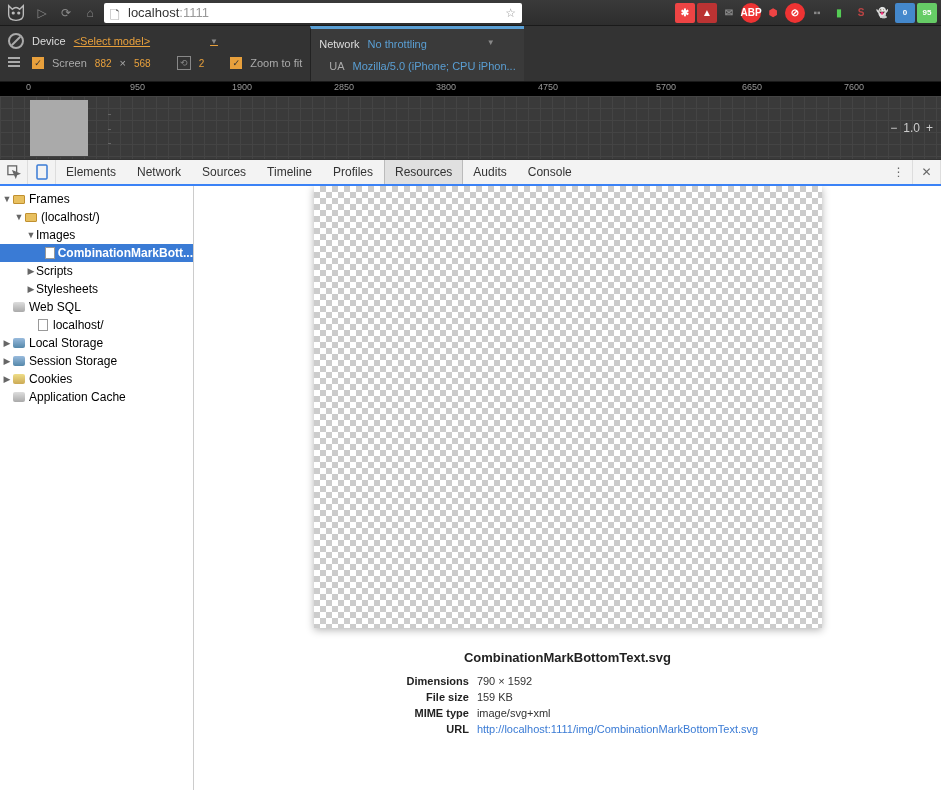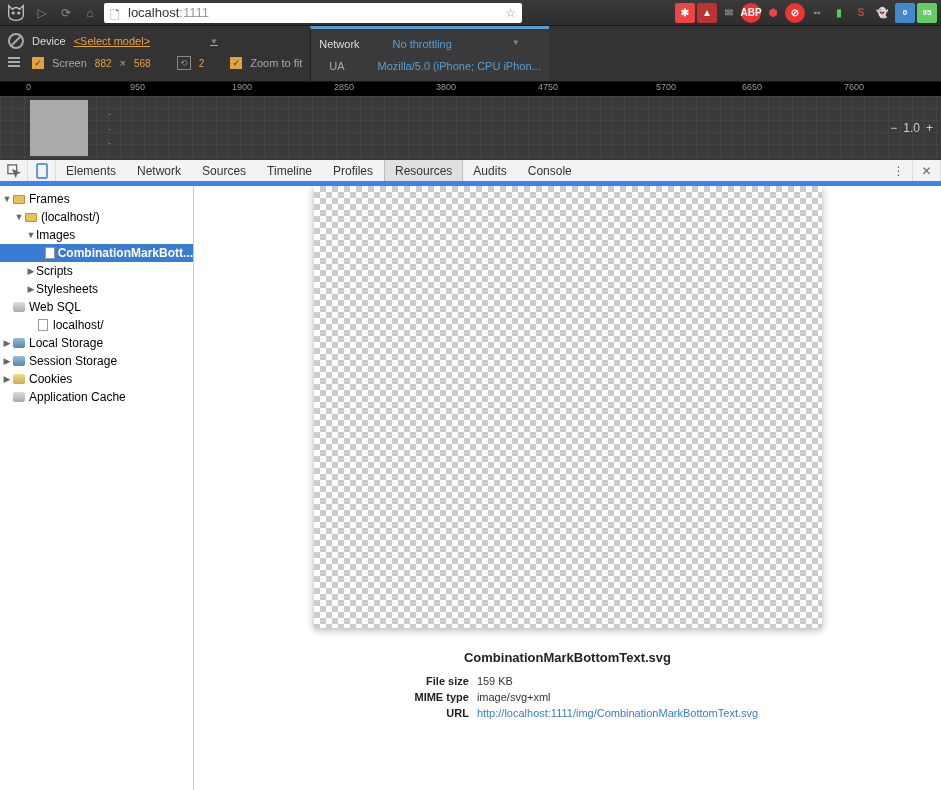--- a/index.html
+++ b/index.html
@@ -23,35 +23,35 @@
 .device-row { display: flex; align-items: center; height: 22px; gap: 8px; }
 .no-icon { width: 16px; height: 16px; border: 2px solid #aaa; border-radius: 50%; position: relative; }
 .no-icon::after { content: ''; position: absolute; width: 2px; height: 12px; background: #aaa; transform: rotate(45deg); top: 0; left: 5px; }
 .device-label { color: #ddd; font-size: 11px; }
 .device-select { color: #e8a03c; font-size: 11px; display: flex; align-items: center; gap: 60px; text-decoration: underline; }
 .dropdown-arrow { color: #888; font-size: 8px; }
 .check-icon { width: 12px; height: 12px; background: #e8a03c; display: inline-flex; align-items: center; justify-content: center; color: #333; font-size: 9px; }
 .orange-val { color: #e8a03c; font-size: 10px; }
 .gray-label { color: #aaa; font-size: 11px; }
 .net-col { background: #3a3a3a; padding: 4px 8px; border-left: 1px solid #222; border-top: 3px solid #5a9fd4; }
-.blue-val { color: #5a9fd4; font-size: 11px; margin-left: 25px; }
+.blue-val { color: #5a9fd4; font-size: 11px; }
 .rotate-icon { width: 14px; height: 14px; border: 1px solid #888; display: inline-flex; align-items: center; justify-content: center; color: #888; font-size: 9px; }
 
 
 .ruler-area { background: #111; position: relative; height: 78px; border-bottom: 1px solid #333; }
 .h-ruler { height: 14px; background: #000; color: #999; font-size: 9px; position: relative; overflow: hidden; }
 .h-tick { position: absolute; top: 0; }
 .canvas-area { position: absolute; top: 14px; left: 0; right: 0; bottom: 0; background: #3a3a3a; background-image: linear-gradient(#444 1px, transparent 1px), linear-gradient(90deg, #444 1px, transparent 1px); background-size: 12px 12px; }
 .viewport-rect { position: absolute; top: 4px; left: 30px; width: 58px; height: 56px; background: #aaa; }
 .int-marks { position: absolute; left: 108px; top: 18px; width: 12px; height: 30px; display: flex; flex-direction: column; justify-content: space-between; }
 .int-marks span { width: 3px; height: 1px; background: #666; }
 .zoom-ctrl { position: absolute; right: 8px; top: 50%; transform: translateY(-50%); color: #ccc; font-size: 12px; display: flex; align-items: center; gap: 6px; }
 
 
-.devtools-tabs { height: 26px; background: #f3f3f3; border-bottom: 5px solid #3b82f6; display: flex; align-items: stretch; }
+.devtools-tabs { height: 26px; background: #f3f3f3; border-bottom: 2px solid #3b82f6; display: flex; align-items: stretch; }
 .dt-icon-btn { width: 28px; display: flex; align-items: center; justify-content: center; border-right: 1px solid #ddd; cursor: pointer; color: #666; }
 .dt-tab { padding: 0 10px; display: flex; align-items: center; font-size: 12px; color: #333; cursor: pointer; border-right: 1px solid transparent; }
 .dt-tab.active { background: #e0e0e0; border-left: 1px solid #bbb; border-right: 1px solid #bbb; }
 .dt-right { margin-left: auto; display: flex; }
 
 
 .devtools-body { height: 614px; display: flex; background: #fff; }
 .sidebar { width: 194px; border-right: 1px solid #ccc; overflow-y: auto; padding: 4px 0; font-size: 12px; }
 .tree-item { display: flex; align-items: center; height: 18px; cursor: pointer; white-space: nowrap; overflow: hidden; }
 .tree-item.selected { background: #3a7bd5; color: #fff; font-weight: bold; }
@@ -281,20 +281,24 @@
           <span class="disk-icon"></span>
         </span>
         <span>Application Cache</span>
       </div>
   </div>
   <div class="content-area">
     <div class="preview-box"></div>
     <div class="res-title">CombinationMarkBottomText.svg</div>
     <div class="res-table">
       <div class="res-row">
+          <div class="res-key">Dimensions</div>
+          <div class="res-val">790 × 1592</div>
+        </div>
+      <div class="res-row">
           <div class="res-key">File size</div>
           <div class="res-val">159 KB</div>
         </div>
       <div class="res-row">
           <div class="res-key">MIME type</div>
           <div class="res-val">image/svg+xml</div>
         </div>
       <div class="res-row">
           <div class="res-key">URL</div>
           <div class="res-val link">http://localhost:1111/img/CombinationMarkBottomText.svg</div>

